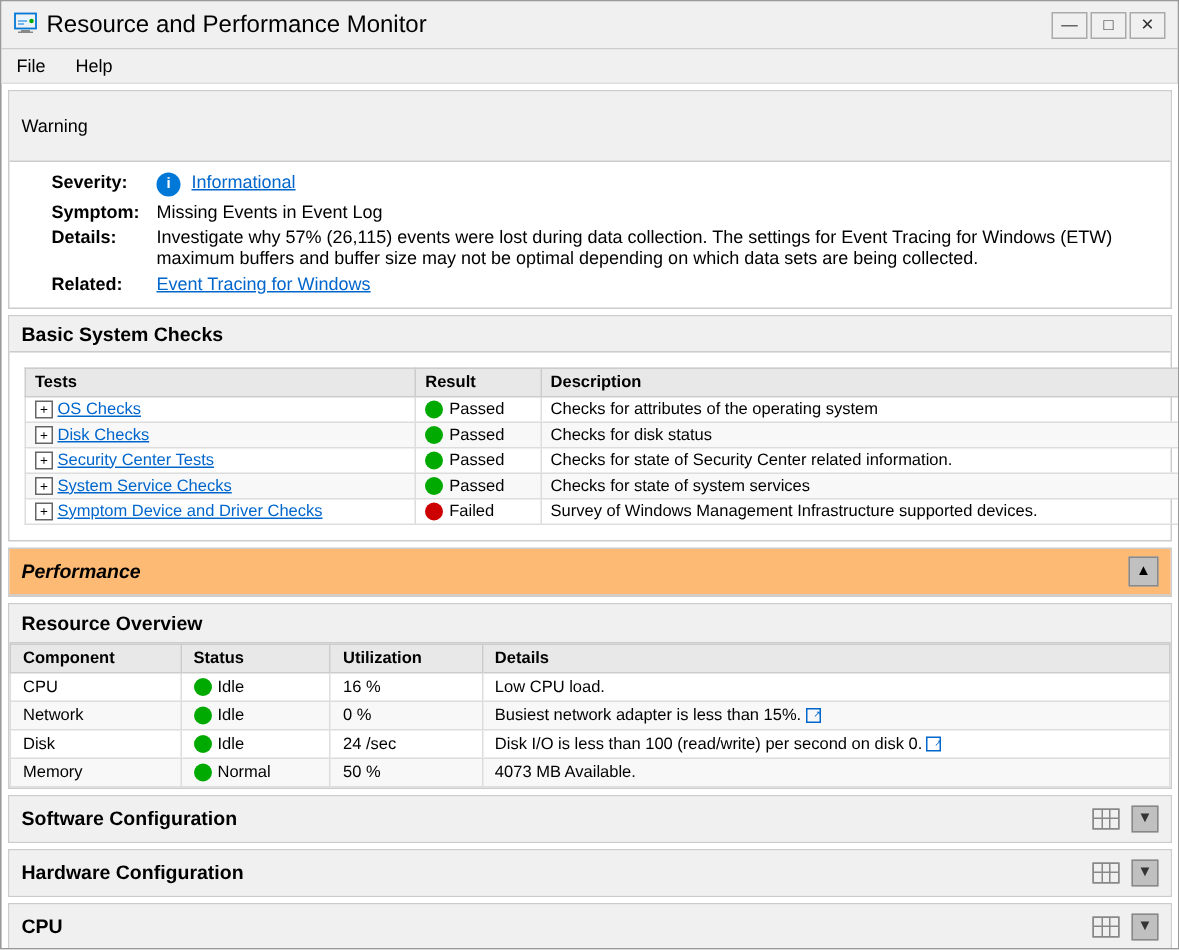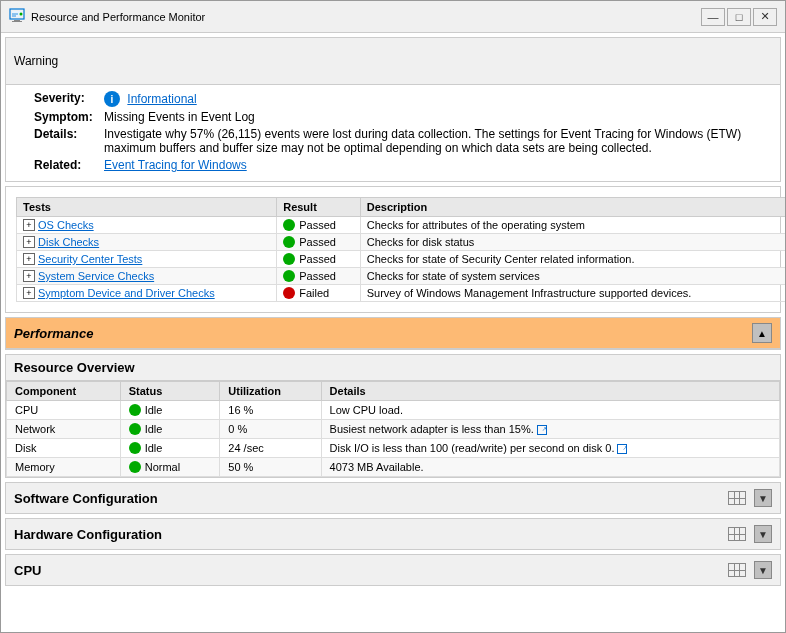--- a/index.html
+++ b/index.html
@@ -26,21 +26,21 @@
       align-items: center;
       justify-content: space-between;
       border-bottom: 1px solid #ccc;
     }
     .title-bar-left {
       display: flex;
       align-items: center;
       gap: 6px;
     }
     .title-text {
-      font-size: 11px;
+      font-size: 16px;
       color: #000;
       text-align: center;
     }
     .window-controls {
       display: flex;
       gap: 2px;
     }
     .win-btn {
       width: 24px;
       height: 18px;
@@ -316,20 +316,24 @@
       </span>
       <span class="title-text">Resource and Performance Monitor</span>
     </div>
     <div class="window-controls">
       <button class="win-btn">—</button>
       <button class="win-btn">□</button>
       <button class="win-btn close">✕</button>
     </div>
   </div>
 
+  <div class="menu-bar">
+    <span class="menu-item">File</span>
+    <span class="menu-item">Help</span>
+  </div>
 
   <div class="main-content">
 
     <div class="section-warning">
       <div class="section-warning-header">Warning</div>
       <div class="warning-content">
         <div class="warning-row">
           <span class="warning-label">Severity:</span>
           <span class="warning-value">
             <span class="info-icon">i</span>
@@ -347,20 +351,21 @@
         <div class="warning-row">
           <span class="warning-label">Related:</span>
           <span class="warning-value">
             <span class="link">Event Tracing for Windows</span>
           </span>
         </div>
       </div>
     </div>
 
     <div class="section-checks">
+      <div class="section-checks-header">Basic System Checks</div>
       <table class="checks-table">
         <thead>
           <tr>
             <th>Tests</th>
             <th>Result</th>
             <th>Description</th>
           </tr>
         </thead>
         <tbody id="checks-tbody">
         <tr>

